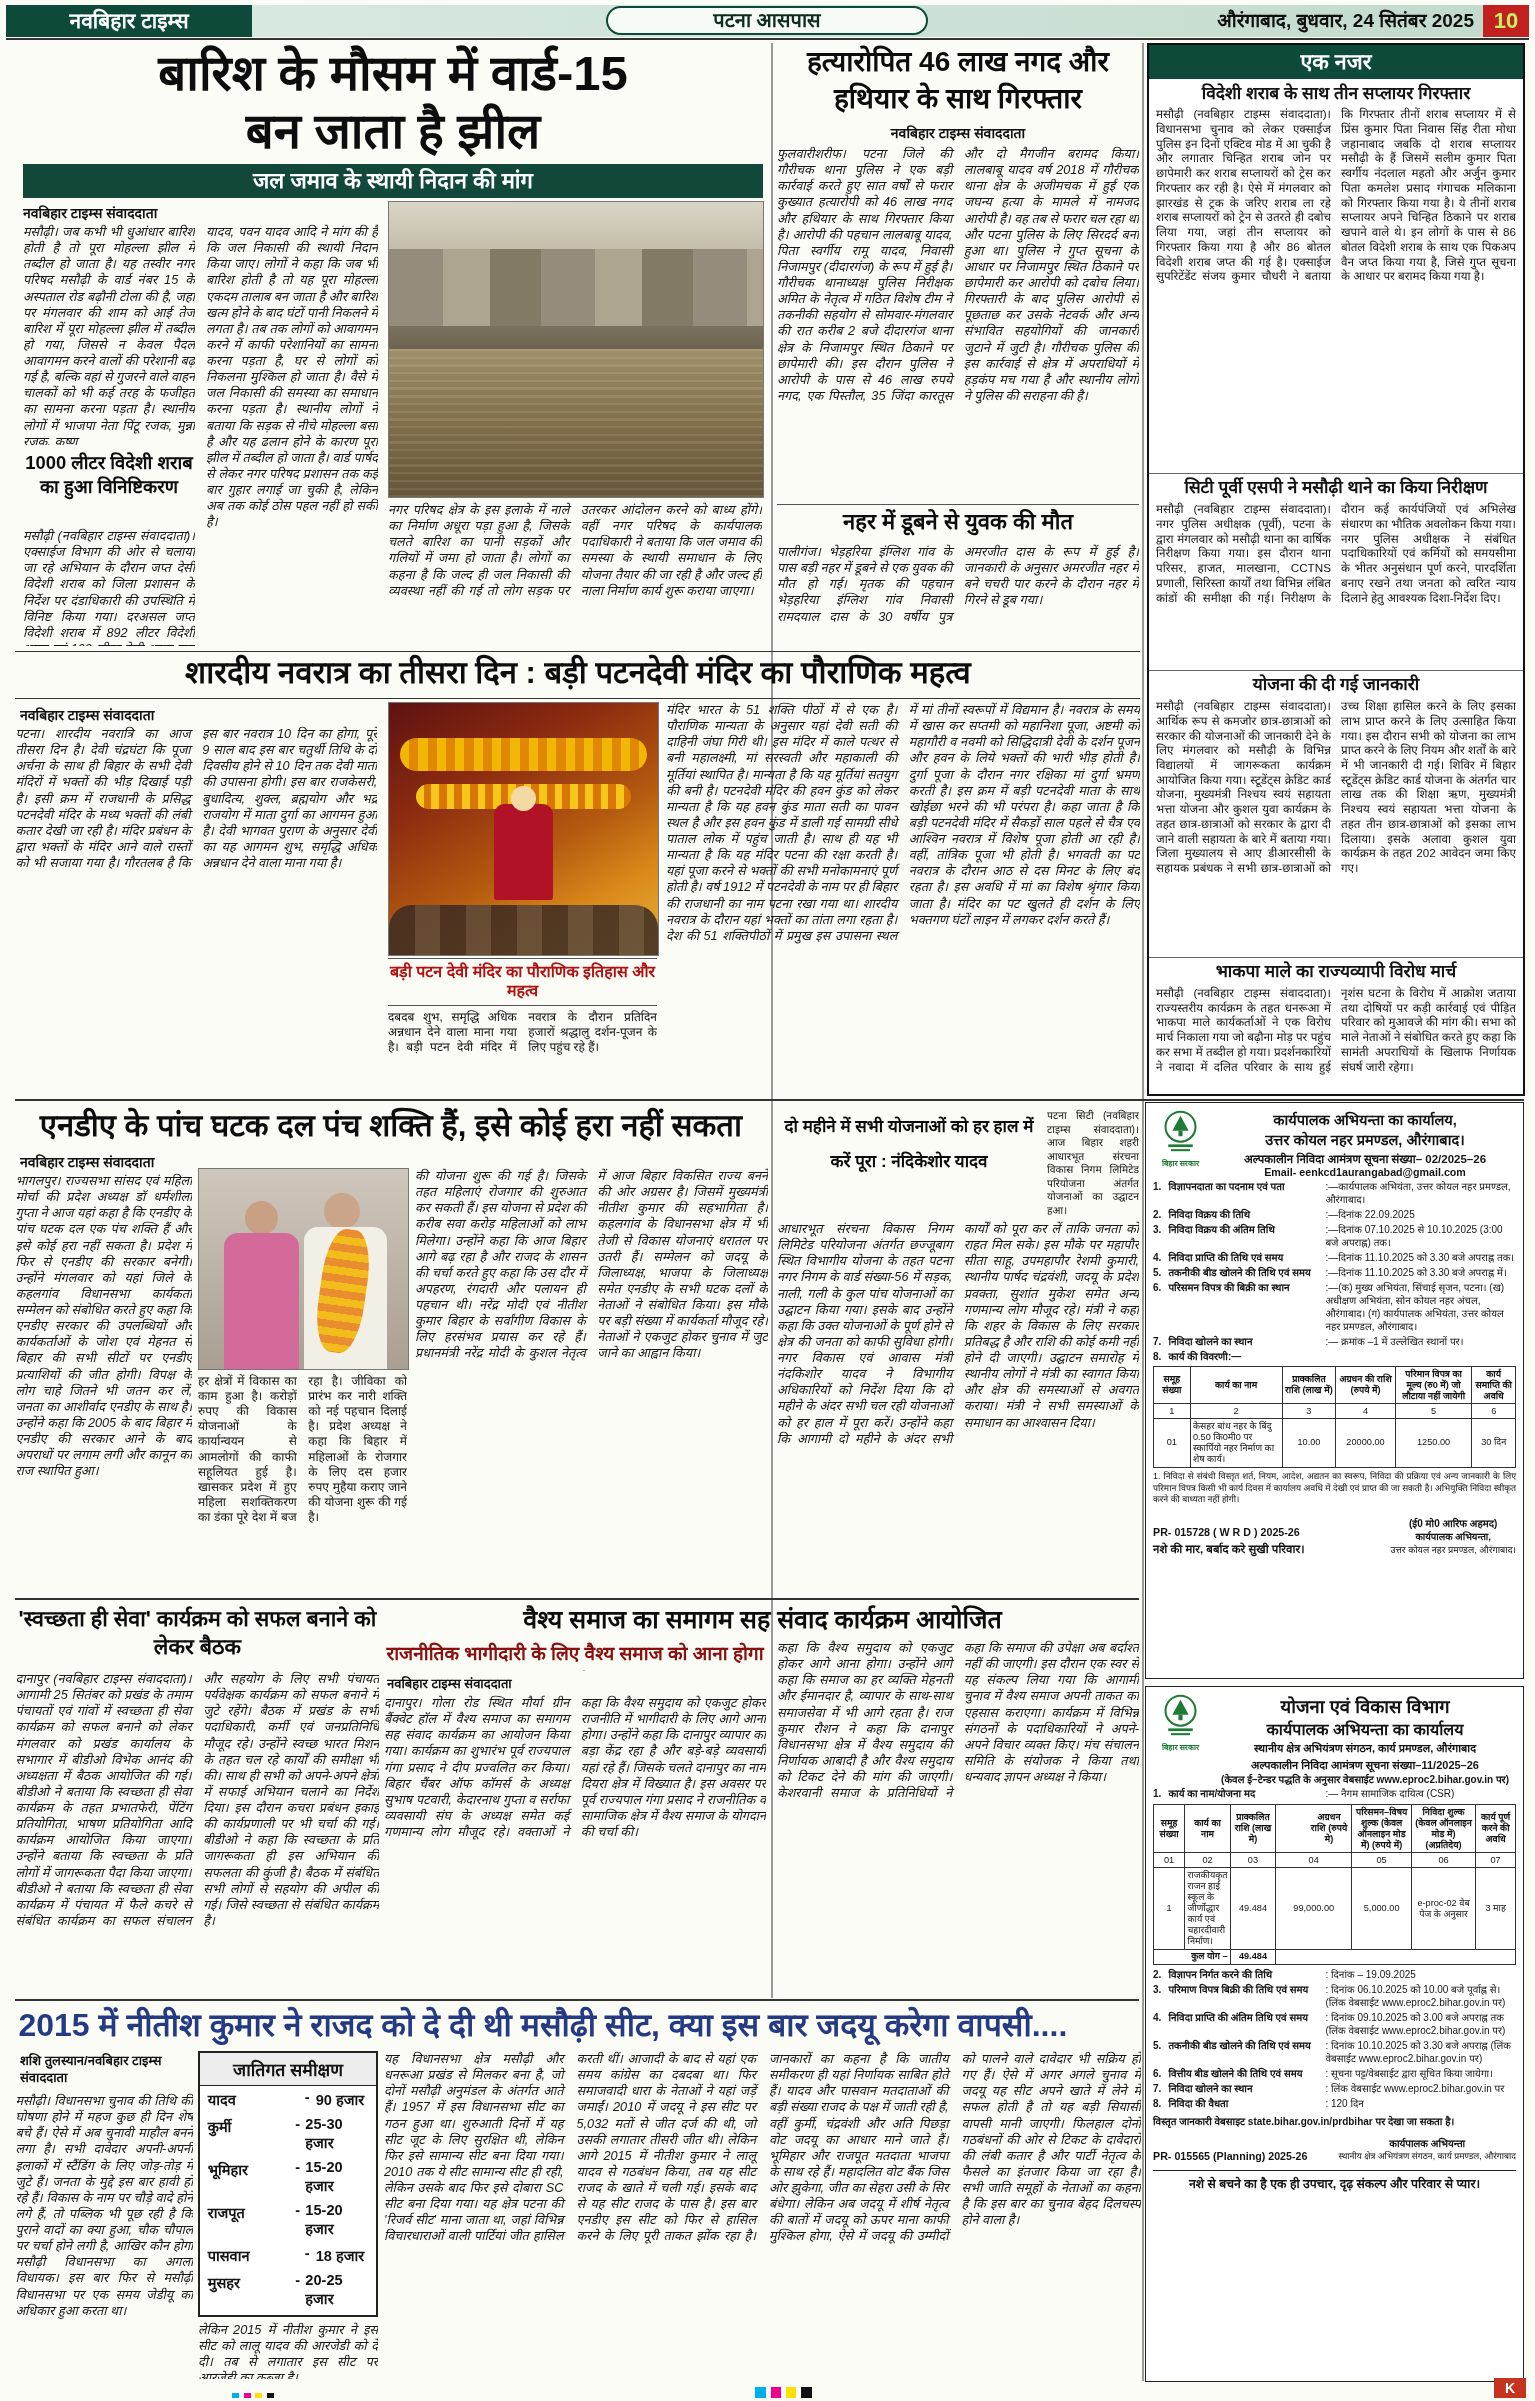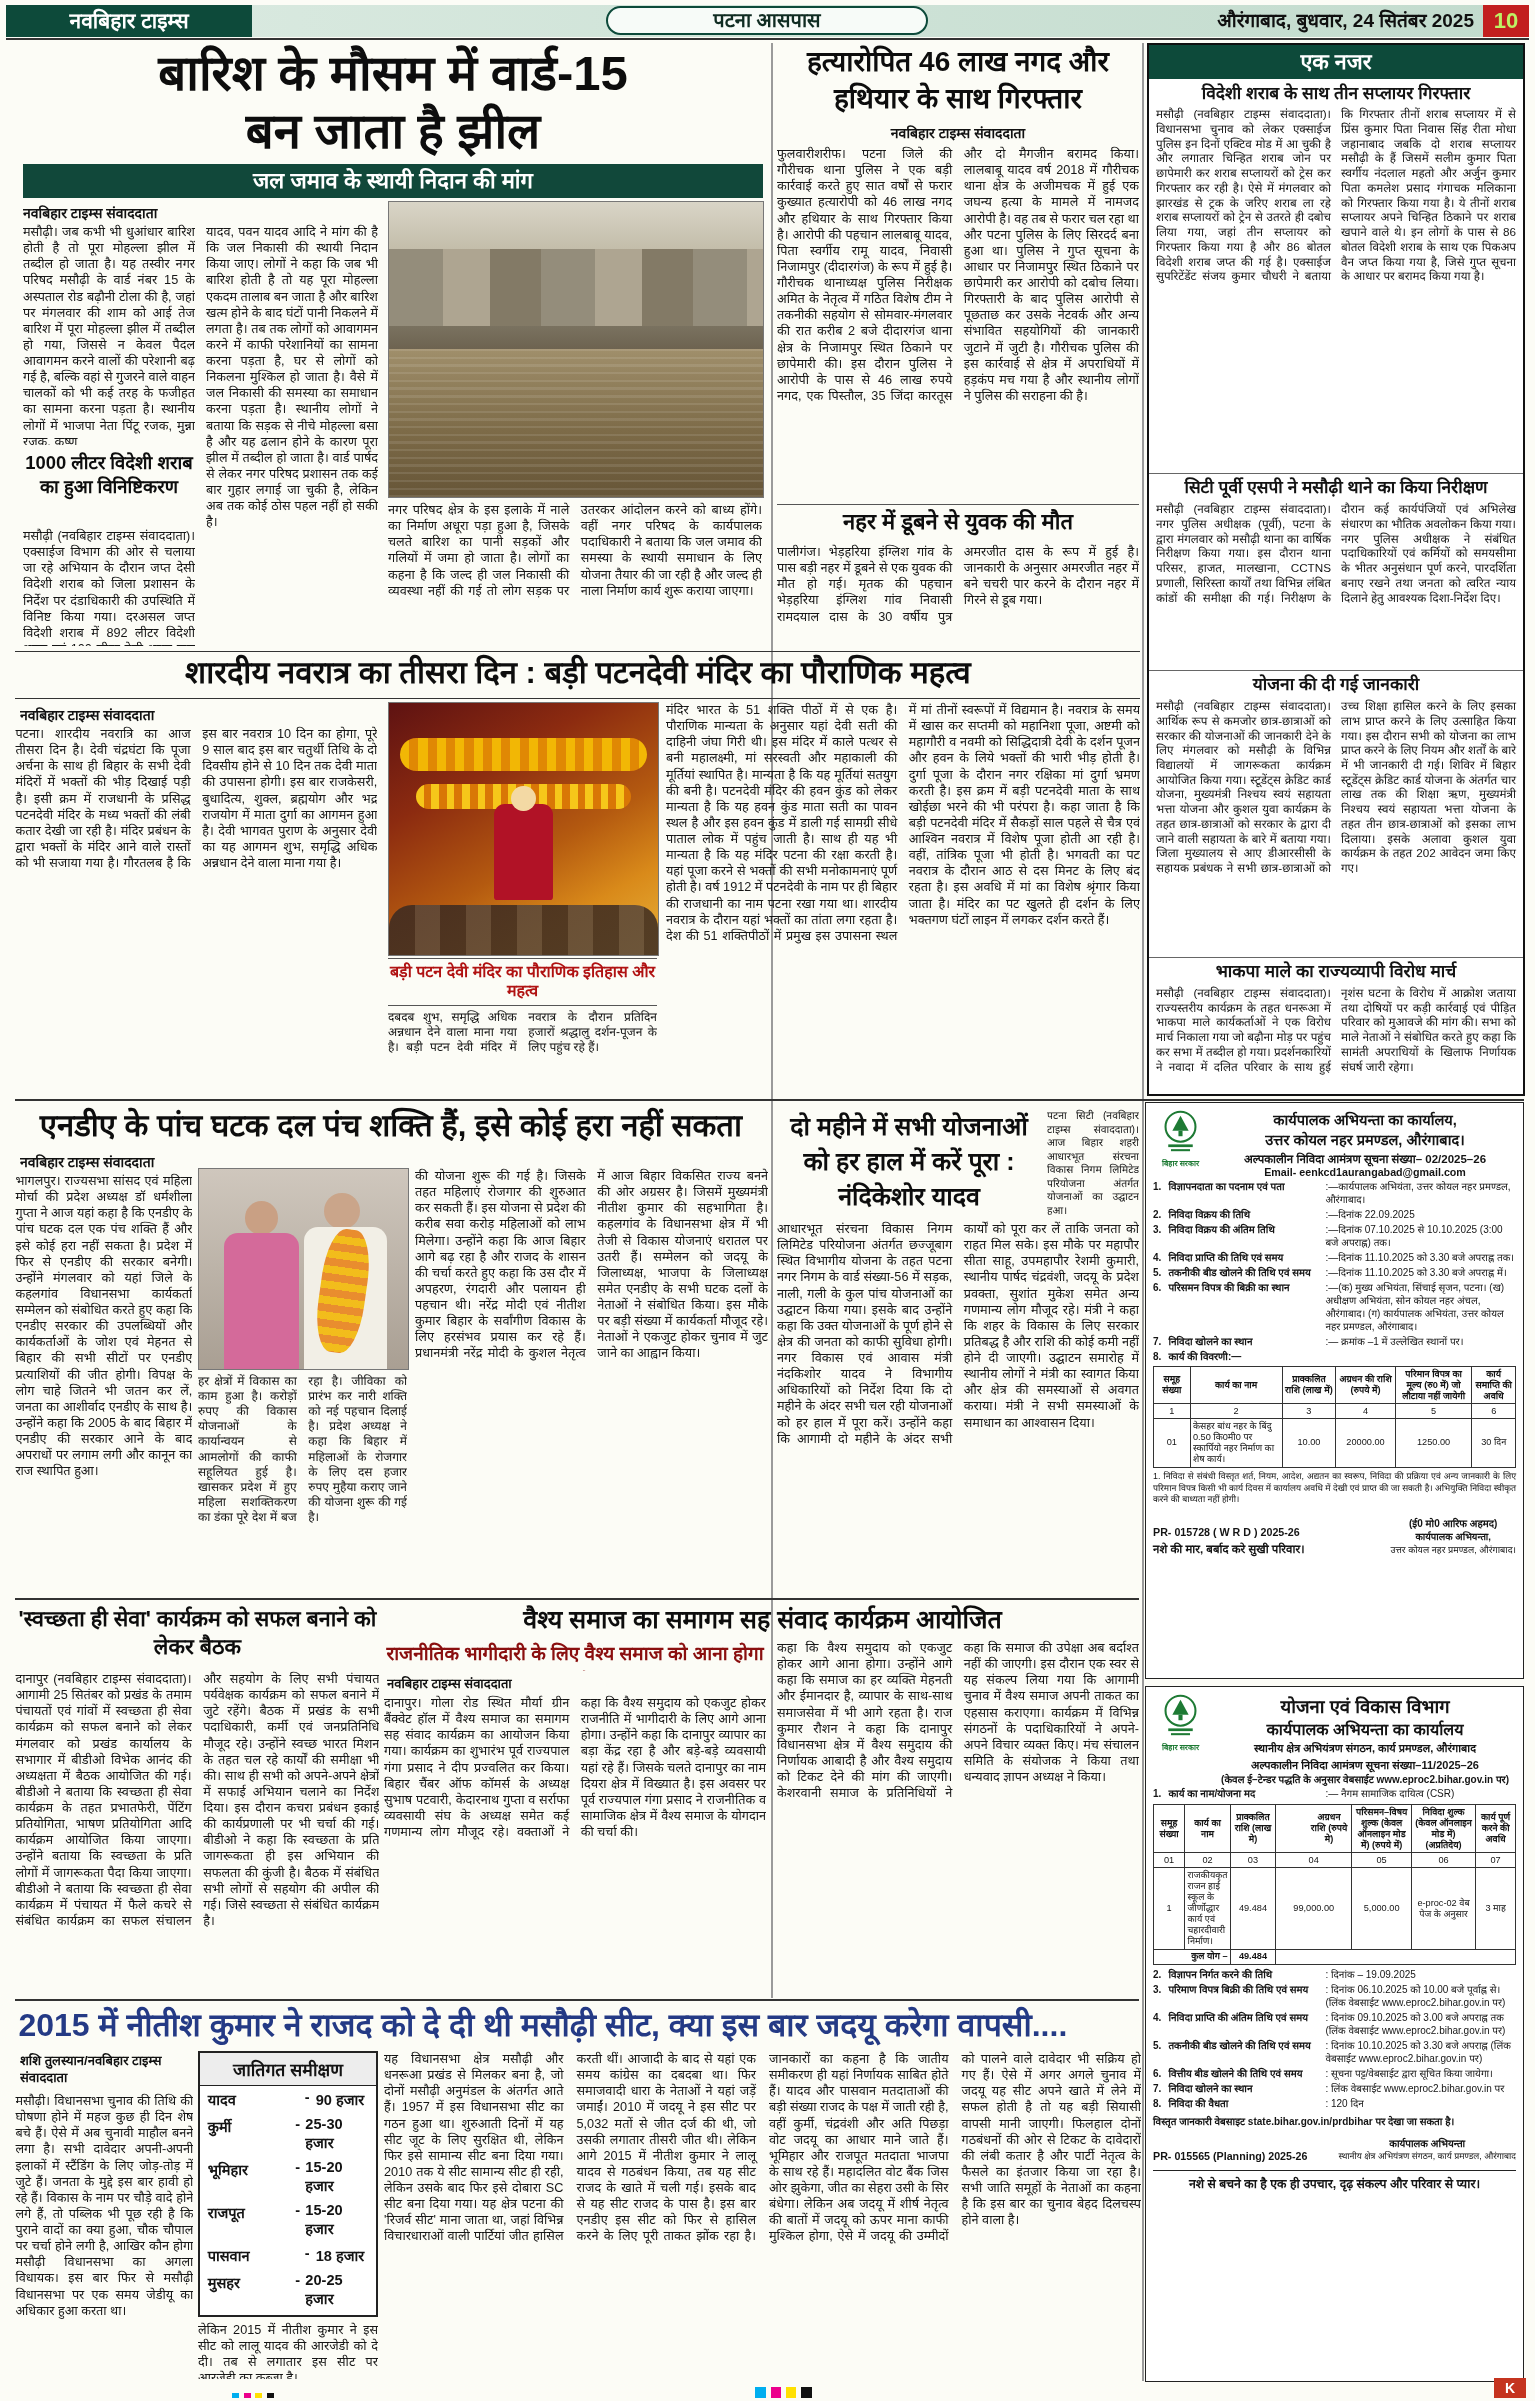--- a/index.html
+++ b/index.html
@@ -1,19 +1,19 @@
 <!DOCTYPE html>
 <html style="font-size:12.3px"><head>
 <meta charset="utf-8">
 <style>
   html,body{margin:0;padding:0;background:#9a9a9a;}
   .page{position:relative;width:1535px;height:2401px;background:#fcfcf6;overflow:hidden;
         font-family:"Liberation Sans","DejaVu Sans",sans-serif;color:#141414;}
   .t{position:absolute;box-sizing:border-box;overflow:hidden;}
-  .b{font-size:12.7px;line-height:1.27;text-align:justify;color:#161616;}
+  .b{font-size:12.7px;line-height:1.27;text-align:justify;color:#161616;font-style:italic;}
   .sm{font-size:12px;line-height:1.26;text-align:justify;}
   .c2{column-count:2;column-gap:11.5px;}
   .c4{column-count:4;column-gap:13px;}
   .bold{font-weight:bold;}
   .ctr{text-align:center;}
   .byline{font-weight:bold;font-size:14px;color:#111;}
   .hl{font-weight:bold;color:#0d0d0d;}
   .banner{background:#11483a;color:#fff;font-weight:bold;text-align:center;}
   .vr{position:absolute;width:1.5px;background:#9a9a9a;}
   .hrule{position:absolute;background:#333;}
@@ -122,21 +122,21 @@
     <div style="position:absolute;left:60%;top:12%;width:17%;height:18%;background:#caa58a;border-radius:50%;"></div>
     <div style="position:absolute;left:50%;top:29%;width:40%;height:71%;background:#f2efe6;border-radius:14px 14px 0 0;"></div>
     <div style="position:absolute;left:58%;top:30%;width:22%;height:62%;background:repeating-linear-gradient(180deg,#e8821a 0 7.7px,#f2b705 7.7px 15.4px);border-radius:40%;transform:rotate(8deg);opacity:.9;"></div>
   </div>
   <div class="t sm c2" style="left:198px;top:1374px;width:209px;height:220px;">हर क्षेत्रों में विकास का काम हुआ है। करोड़ों रुपए की विकास योजनाओं के कार्यान्वयन से आमलोगों की काफी सहूलियत हुई है। खासकर प्रदेश में हुए महिला सशक्तिकरण का डंका पूरे देश में बज रहा है। जीविका को प्रारंभ कर नारी शक्ति को नई पहचान दिलाई है। प्रदेश अध्यक्ष ने कहा कि बिहार में महिलाओं के रोजगार के लिए दस हजार रुपए मुहैया कराए जाने की योजना शुरू की गई है।</div>
   <div class="t b c2" style="left:415px;top:1168px;width:353px;height:425px;">की योजना शुरू की गई है। जिसके तहत महिलाएं रोजगार की शुरुआत कर सकती हैं। इस योजना से प्रदेश की करीब सवा करोड़ महिलाओं को लाभ मिलेगा। उन्होंने कहा कि आज बिहार आगे बढ़ रहा है और राजद के शासन की चर्चा करते हुए कहा कि उस दौर में अपहरण, रंगदारी और पलायन ही पहचान थी। नरेंद्र मोदी एवं नीतीश कुमार बिहार के सर्वांगीण विकास के लिए हरसंभव प्रयास कर रहे हैं। प्रधानमंत्री नरेंद्र मोदी के कुशल नेतृत्व में आज बिहार विकसित राज्य बनने की ओर अग्रसर है। जिसमें मुख्यमंत्री नीतीश कुमार की सहभागिता है। कहलगांव के विधानसभा क्षेत्र में भी तेजी से विकास योजनाएं धरातल पर उतरी हैं। सम्मेलन को जदयू के जिलाध्यक्ष, भाजपा के जिलाध्यक्ष समेत एनडीए के सभी घटक दलों के नेताओं ने संबोधित किया। इस मौके पर बड़ी संख्या में कार्यकर्ता मौजूद रहे। नेताओं ने एकजुट होकर चुनाव में जुट जाने का आह्वान किया।</div>
 
   <div class="t hl ctr" style="left:15.4px;top:1605px;width:364px;height:61px;font-size:21.5px;line-height:28px;">'स्वच्छता ही सेवा' कार्यक्रम को सफल बनाने को लेकर बैठक</div>
   <div class="t b c2" style="left:15.4px;top:1671px;width:364px;height:324px;">दानापुर (नवबिहार टाइम्स संवाददाता)। आगामी 25 सितंबर को प्रखंड के तमाम पंचायतों एवं गांवों में स्वच्छता ही सेवा कार्यक्रम को सफल बनाने को लेकर मंगलवार को प्रखंड कार्यालय के सभागार में बीडीओ विभेक आनंद की अध्यक्षता में बैठक आयोजित की गई। बीडीओ ने बताया कि स्वच्छता ही सेवा कार्यक्रम के तहत प्रभातफेरी, पेंटिंग प्रतियोगिता, भाषण प्रतियोगिता आदि कार्यक्रम आयोजित किया जाएगा। उन्होंने बताया कि स्वच्छता के प्रति लोगों में जागरूकता पैदा किया जाएगा। बीडीओ ने बताया कि स्वच्छता ही सेवा कार्यक्रम में पंचायत में फैले कचरे से संबंधित कार्यक्रम का सफल संचालन और सहयोग के लिए सभी पंचायत पर्यवेक्षक कार्यक्रम को सफल बनाने में जुटे रहेंगे। बैठक में प्रखंड के सभी पदाधिकारी, कर्मी एवं जनप्रतिनिधि मौजूद रहे। उन्होंने स्वच्छ भारत मिशन के तहत चल रहे कार्यों की समीक्षा भी की। साथ ही सभी को अपने-अपने क्षेत्रों में सफाई अभियान चलाने का निर्देश दिया। इस दौरान कचरा प्रबंधन इकाई की कार्यप्रणाली पर भी चर्चा की गई। बीडीओ ने कहा कि स्वच्छता के प्रति जागरूकता ही इस अभियान की सफलता की कुंजी है। बैठक में संबंधित सभी लोगों से सहयोग की अपील की गई। जिसे स्वच्छता से संबंधित कार्यक्रम है।</div>
 
-  <div class="t hl ctr" style="left:777px;top:1109px;width:264px;height:106px;font-size:25px;line-height:35px;">दो महीने में सभी योजनाओं को हर हाल में करें पूरा : नंदिकेशोर यादव</div>
+  <div class="t hl ctr" style="left:777px;top:1109px;width:264px;height:106px;font-size:17px;line-height:35px;">दो महीने में सभी योजनाओं को हर हाल में करें पूरा : नंदिकेशोर यादव</div>
   <div class="t" style="left:1047px;top:1109px;width:92px;height:106px;font-size:10.4px;line-height:1.3;text-align:justify;">पटना सिटी (नवबिहार टाइम्स संवाददाता)। आज बिहार शहरी आधारभूत संरचना विकास निगम लिमिटेड परियोजना अंतर्गत योजनाओं का उद्घाटन हुआ।</div>
   <div class="t b c2" style="left:777px;top:1221px;width:362px;height:375px;">आधारभूत संरचना विकास निगम लिमिटेड परियोजना अंतर्गत छज्जूबाग स्थित विभागीय योजना के तहत पटना नगर निगम के वार्ड संख्या-56 में सड़क, नाली, गली के कुल पांच योजनाओं का उद्घाटन किया गया। इसके बाद उन्होंने कहा कि उक्त योजनाओं के पूर्ण होने से क्षेत्र की जनता को काफी सुविधा होगी। नगर विकास एवं आवास मंत्री नंदकिशोर यादव ने विभागीय अधिकारियों को निर्देश दिया कि दो महीने के अंदर सभी चल रही योजनाओं को हर हाल में पूरा करें। उन्होंने कहा कि आगामी दो महीने के अंदर सभी कार्यों को पूरा कर लें ताकि जनता को राहत मिल सके। इस मौके पर महापौर सीता साहू, उपमहापौर रेशमी कुमारी, स्थानीय पार्षद चंद्रवंशी, जदयू के प्रदेश प्रवक्ता, सुशांत मुकेश समेत अन्य गणमान्य लोग मौजूद रहे। मंत्री ने कहा कि शहर के विकास के लिए सरकार प्रतिबद्ध है और राशि की कोई कमी नहीं होने दी जाएगी। उद्घाटन समारोह में स्थानीय लोगों ने मंत्री का स्वागत किया और क्षेत्र की समस्याओं से अवगत कराया। मंत्री ने सभी समस्याओं के समाधान का आश्वासन दिया।</div>
 
   <div class="t hl ctr" style="left:384px;top:1603px;width:757px;height:34px;font-size:25px;line-height:32px;">वैश्य समाज का समागम सह संवाद कार्यक्रम आयोजित</div>
   <div class="t hl ctr" style="left:384px;top:1640px;width:382px;height:31px;font-size:19px;line-height:28px;color:#8a0f0f;">राजनीतिक भागीदारी के लिए वैश्य समाज को आना होगा आगे</div>
   <div class="t byline" style="left:387px;top:1674px;width:200px;height:17px;font-size:13px;">नवबिहार टाइम्स संवाददाता</div>
   <div class="t b c2" style="left:384px;top:1695px;width:382px;height:301px;">दानापुर। गोला रोड स्थित मौर्या ग्रीन बैंक्वेट हॉल में वैश्य समाज का समागम सह संवाद कार्यक्रम का आयोजन किया गया। कार्यक्रम का शुभारंभ पूर्व राज्यपाल गंगा प्रसाद ने दीप प्रज्वलित कर किया। बिहार चैंबर ऑफ कॉमर्स के अध्यक्ष सुभाष पटवारी, केदारनाथ गुप्ता व सर्राफा व्यवसायी संघ के अध्यक्ष समेत कई गणमान्य लोग मौजूद रहे। वक्ताओं ने कहा कि वैश्य समुदाय को एकजुट होकर राजनीति में भागीदारी के लिए आगे आना होगा। उन्होंने कहा कि दानापुर व्यापार का बड़ा केंद्र रहा है और बड़े-बड़े व्यवसायी यहां रहे हैं। जिसके चलते दानापुर का नाम दियरा क्षेत्र में विख्यात है। इस अवसर पर पूर्व राज्यपाल गंगा प्रसाद ने राजनीतिक व सामाजिक क्षेत्र में वैश्य समाज के योगदान की चर्चा की।</div>
   <div class="t b c2" style="left:777px;top:1640px;width:362px;height:356px;">कहा कि वैश्य समुदाय को एकजुट होकर आगे आना होगा। उन्होंने आगे कहा कि समाज का हर व्यक्ति मेहनती और ईमानदार है, व्यापार के साथ-साथ समाजसेवा में भी आगे रहता है। राज कुमार रौशन ने कहा कि दानापुर विधानसभा क्षेत्र में वैश्य समुदाय की निर्णायक आबादी है और वैश्य समुदाय को टिकट देने की मांग की जाएगी। केशरवानी समाज के प्रतिनिधियों ने कहा कि समाज की उपेक्षा अब बर्दाश्त नहीं की जाएगी। इस दौरान एक स्वर से यह संकल्प लिया गया कि आगामी चुनाव में वैश्य समाज अपनी ताकत का एहसास कराएगा। कार्यक्रम में विभिन्न संगठनों के पदाधिकारियों ने अपने- अपने विचार व्यक्त किए। मंच संचालन समिति के संयोजक ने किया तथा धन्यवाद ज्ञापन अध्यक्ष ने किया।</div>
 
   <div class="t hl" style="left:18.4px;top:2005px;width:1075px;height:41px;font-size:32px;line-height:40px;color:#243a85;">2015 में नीतीश कुमार ने राजद को दे दी थी मसौढ़ी सीट, क्या इस बार जदयू करेगा वापसी....</div>

